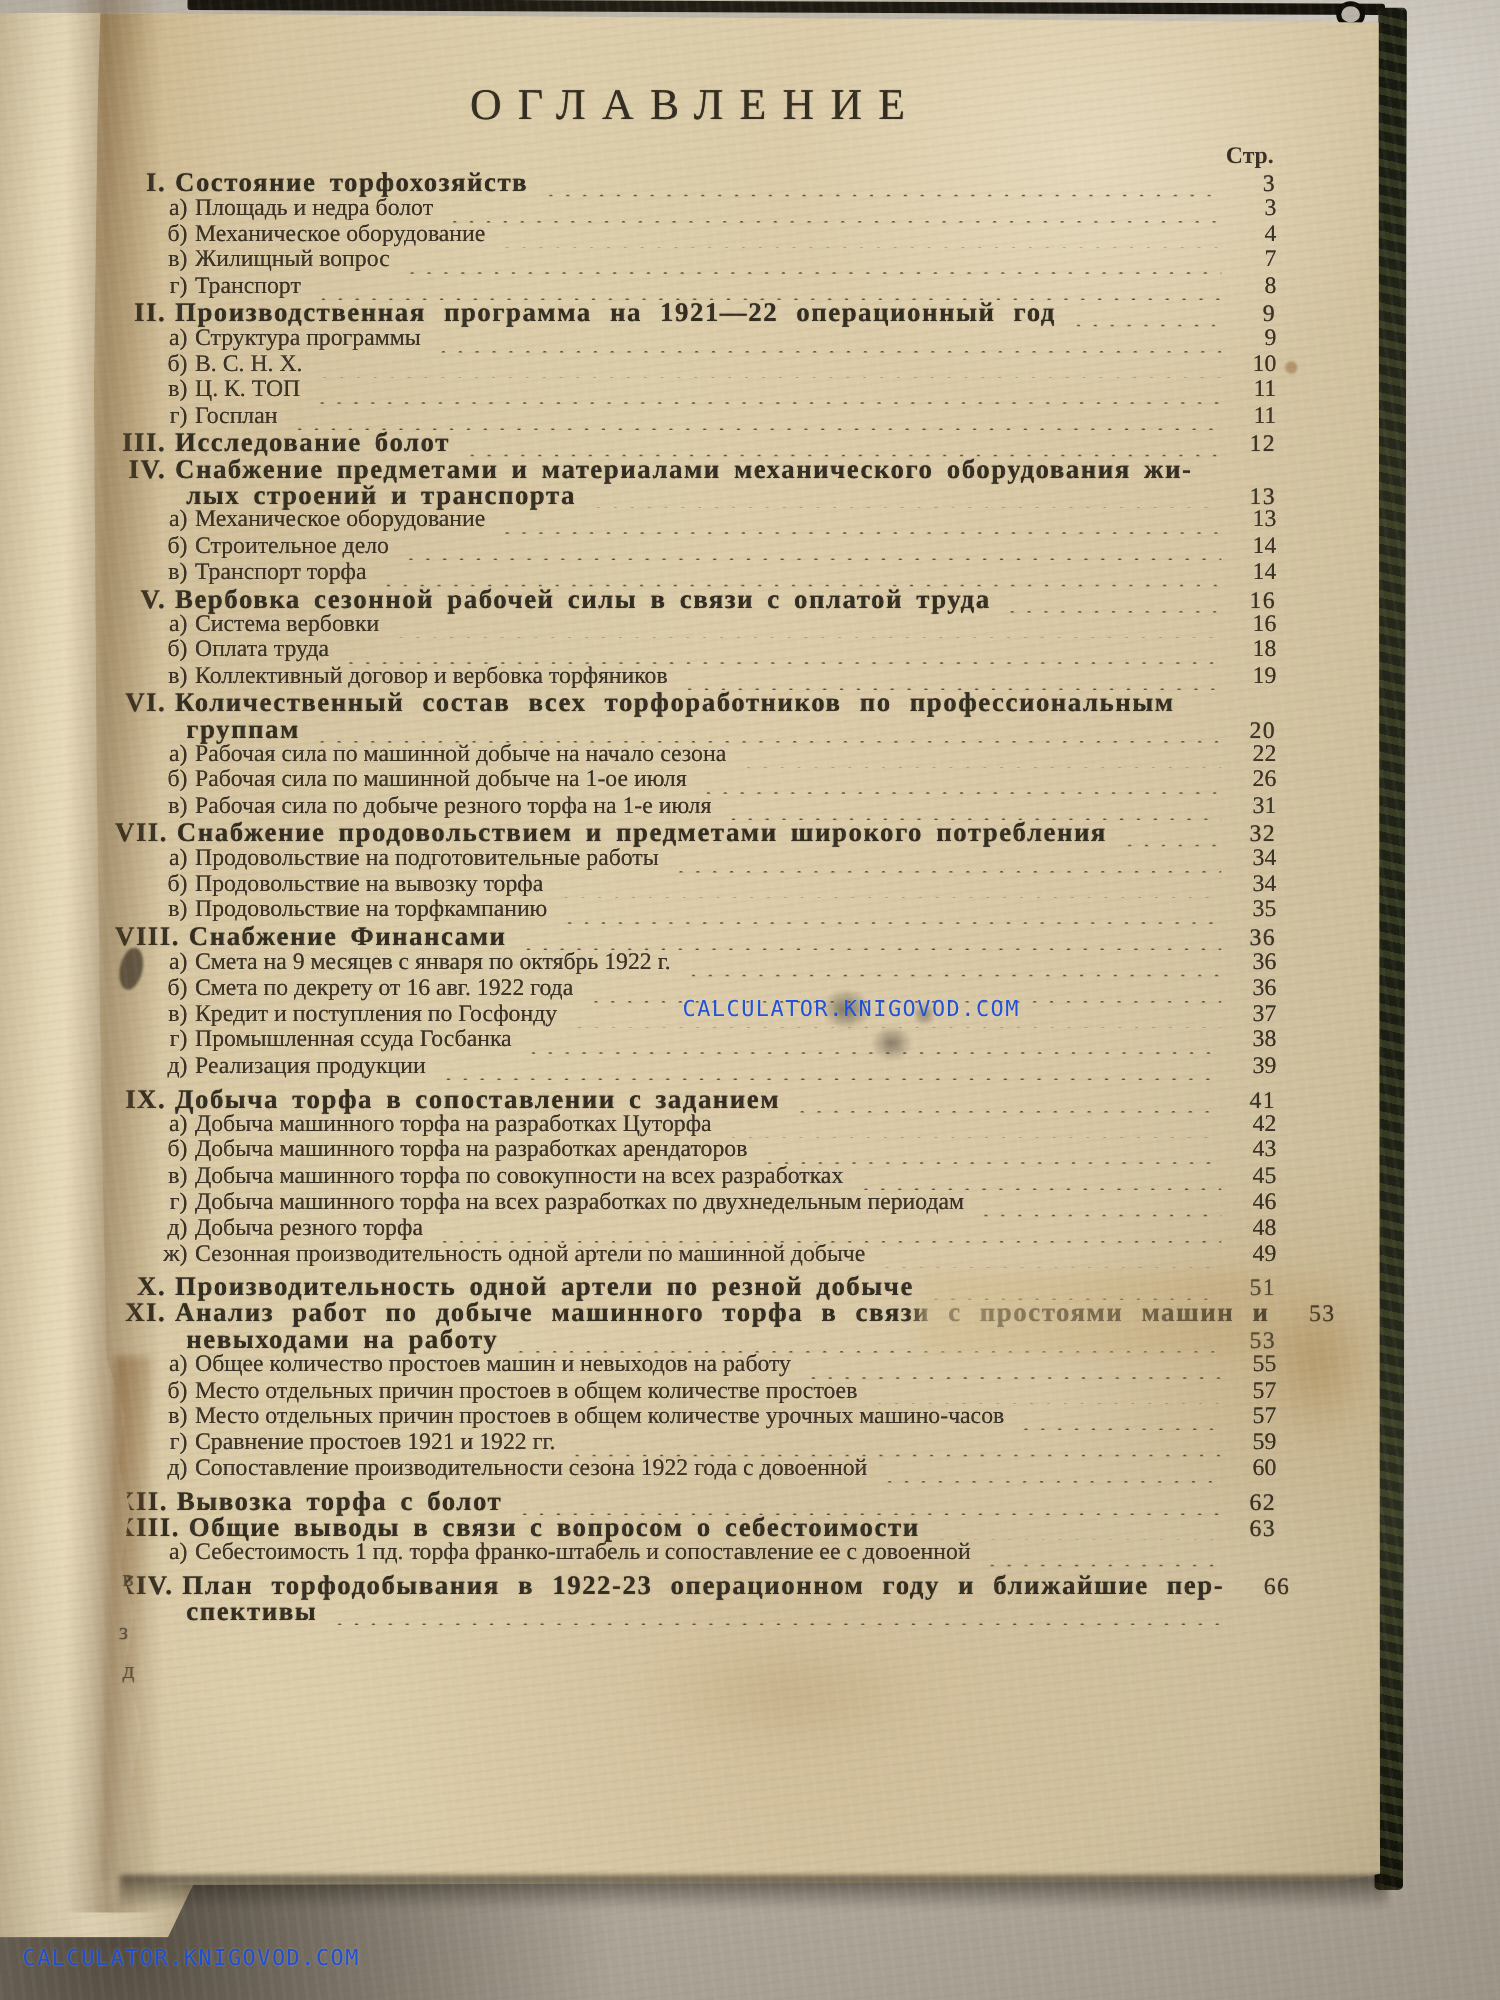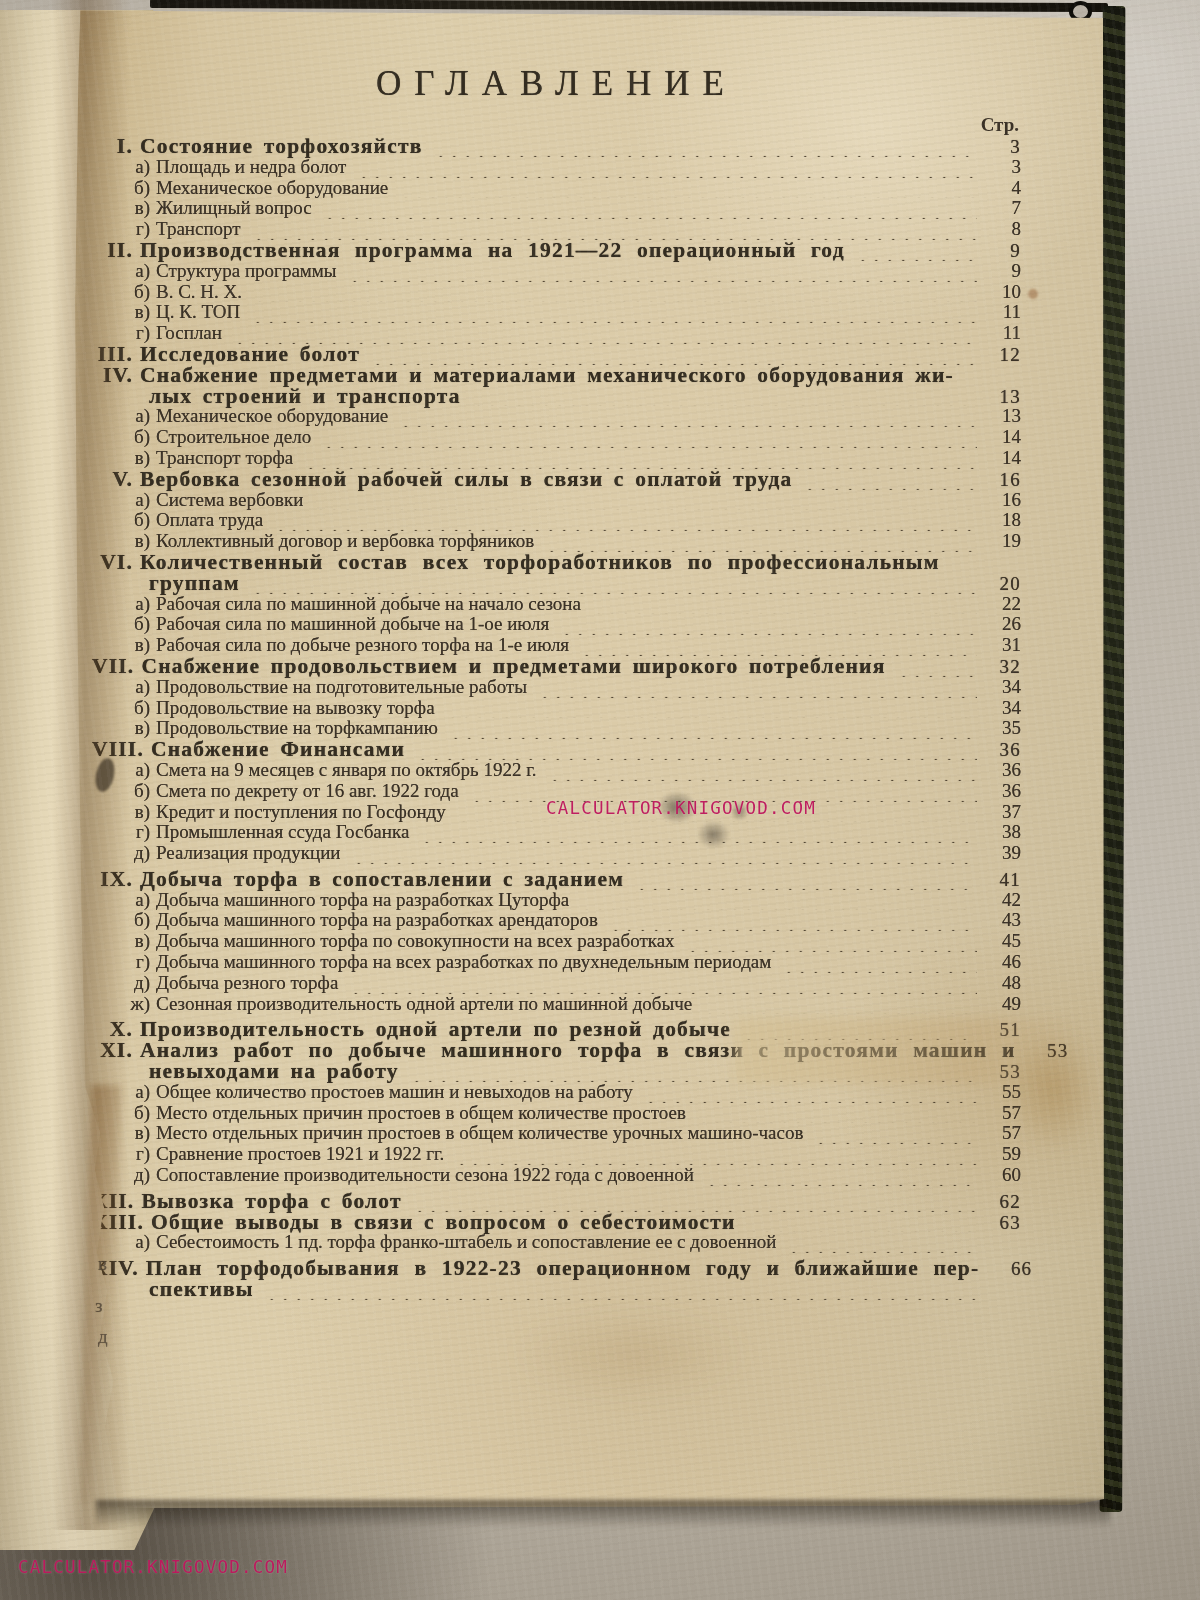--- a/index.html
+++ b/index.html
@@ -83,21 +83,21 @@
   .row .rpage{flex:0 0 42px;text-align:right;font-weight:400;font-size:19px;color:#3a3126;}
   .row.section{font-weight:700;font-size:21.5px;color:#332c20;letter-spacing:1.2px;word-spacing:4px;
     text-shadow:0 0 .7px rgba(45,38,26,.85);}
   .row.item{padding-left:34px;font-size:19px;text-shadow:0 0 .5px rgba(58,49,38,.8);}
   .row.item .num{flex-basis:30px;padding-right:6px;}
   .row.cont{padding-left:57px;font-weight:700;font-size:21.5px;letter-spacing:1.2px;word-spacing:4px;color:#332c20;
     text-shadow:0 0 .7px rgba(45,38,26,.85);}
   .row.w1 .txt{word-spacing:8px;}
   .row.gap{margin-top:5px;}
   .stray{position:absolute;font-size:19px;color:#4f4334;opacity:.85;text-shadow:0 0 1px rgba(70,58,42,.6);}
-  .wm{position:absolute;color:#be185d;font-family:"DejaVu Sans Mono","Liberation Mono",monospace;
+  .wm{position:absolute;color:#1d4ed8;font-family:"DejaVu Sans Mono","Liberation Mono",monospace;
     font-size:17.5px;letter-spacing:1.2px;opacity:.96;text-shadow:0 0 2px rgba(255,255,255,.3);}
 </style>
 </head>
 <body>
 
 <div class="under-page"></div>
 <div class="cover-top"></div>
 <div class="cover-right"></div>
 <div class="ring"></div>
 

